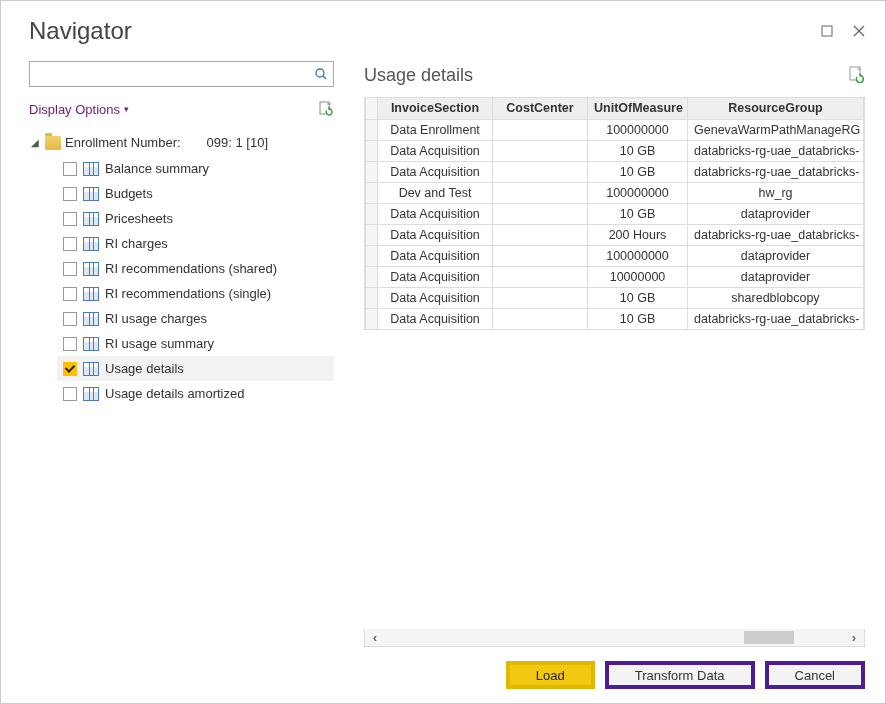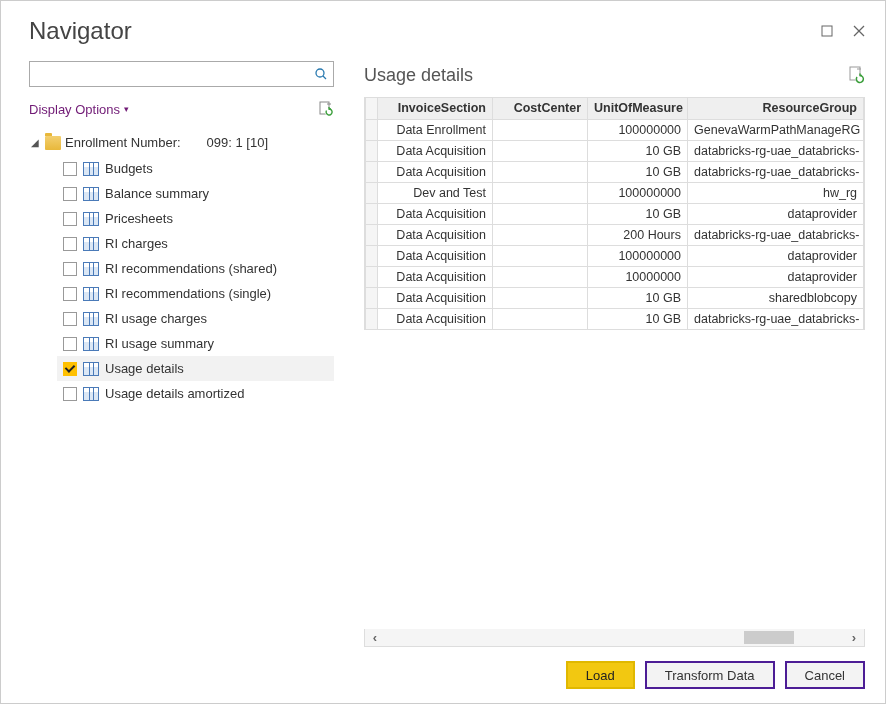--- a/index.html
+++ b/index.html
@@ -33,32 +33,32 @@
   .table-icon { width: 16px; height: 14px; border: 1px solid #4a7ab8; background: linear-gradient(#fff 30%, #dbe7f5 30%); position: relative; flex-shrink:0; }
   .table-icon::before, .table-icon::after { content:""; position:absolute; background:#4a7ab8; }
   .table-icon::before { left:33%; top:0; width:1px; height:100%; }
   .table-icon::after { left:66%; top:0; width:1px; height:100%; }
   .right-pane { flex: 1; display: flex; flex-direction: column; overflow: hidden; }
   .preview-head { display: flex; align-items: center; justify-content: space-between; height: 28px; margin-bottom: 8px; }
   .preview-title { font-size: 18px; font-weight: 400; color: #555; }
   .preview-refresh { cursor: pointer; color: #888; }
   .table-wrap { border: 1px solid #ddd; border-bottom: none; overflow: hidden; }
   table { border-collapse: collapse; width: 100%; table-layout: fixed; }
-  th, td { border: 1px solid #ddd; padding: 3px 6px; text-align: right; white-space: nowrap; overflow: hidden; text-overflow: clip; height: 21px; font-size: 12.5px; }
+  th, td { border: 1px solid #ddd; padding: 3px 6px; text-align: center; white-space: nowrap; overflow: hidden; text-overflow: clip; height: 21px; font-size: 12.5px; }
   th { background: #efefef; font-weight: 600; border-top: none; }
   th:first-child, td:first-child { width: 12px; padding: 0; background: #f5f5f5; }
   .col-invoice { width: 115px; }
   .col-cost { width: 95px; }
   .col-unit { width: 100px; }
   .scroll-bar { height: 18px; background: #f5f5f5; border: 1px solid #ddd; border-top: none; display: flex; align-items: center; justify-content: space-between; margin-top: auto; position: relative; }
   .scroll-arrow { width: 20px; height: 100%; display:flex; align-items:center; justify-content:center; cursor:pointer; color:#666; font-size: 13px; font-weight: bold; }
   .scroll-thumb { position:absolute; right: 70px; top: 2px; width: 50px; height: 13px; background: #ccc; }
   .spacer { flex: 1; }
   .footer { height: 56px; display: flex; align-items: center; justify-content: flex-end; gap: 10px; padding: 0 20px; }
-  .btn { height: 28px; padding: 0 18px; border: 2px solid #4c1d95; background: #f3f3f3; cursor: pointer; font-size: 13px; color: #333; display:flex; align-items:center; }
+  .btn { height: 28px; padding: 0 26px; border: 4px solid #4c1d95; background: #f3f3f3; cursor: pointer; font-size: 13px; color: #333; display:flex; align-items:center; }
   .btn.primary { background: #f2c811; border-color: #e0b800; color: #222; }
   svg { display: block; }
 </style>
 </head>
 <body>
 
 <div class="window">
 
   <div class="titlebar">
     <h1>Navigator</h1>
@@ -110,26 +110,26 @@
         <div class="tree-root">
           <span class="tree-arrow">◢</span>
           <span class="folder-icon"></span>
           <span class="tree-root-label">Enrollment Number:</span>
           <span class="tree-root-value">099: 1 [10]</span>
         </div>
         <div class="tree-children" id="tree-children">
             <div class="tree-item">
               <span class="chk"></span>
               <span class="table-icon"></span>
+              <span>Balance summary</span>
+            </div>
+            <div class="tree-item">
+              <span class="chk"></span>
+              <span class="table-icon"></span>
               <span>Budgets</span>
-            </div>
-            <div class="tree-item">
-              <span class="chk"></span>
-              <span class="table-icon"></span>
-              <span>Balance summary</span>
             </div>
             <div class="tree-item">
               <span class="chk"></span>
               <span class="table-icon"></span>
               <span>Pricesheets</span>
             </div>
             <div class="tree-item">
               <span class="chk"></span>
               <span class="table-icon"></span>
               <span>RI charges</span>

